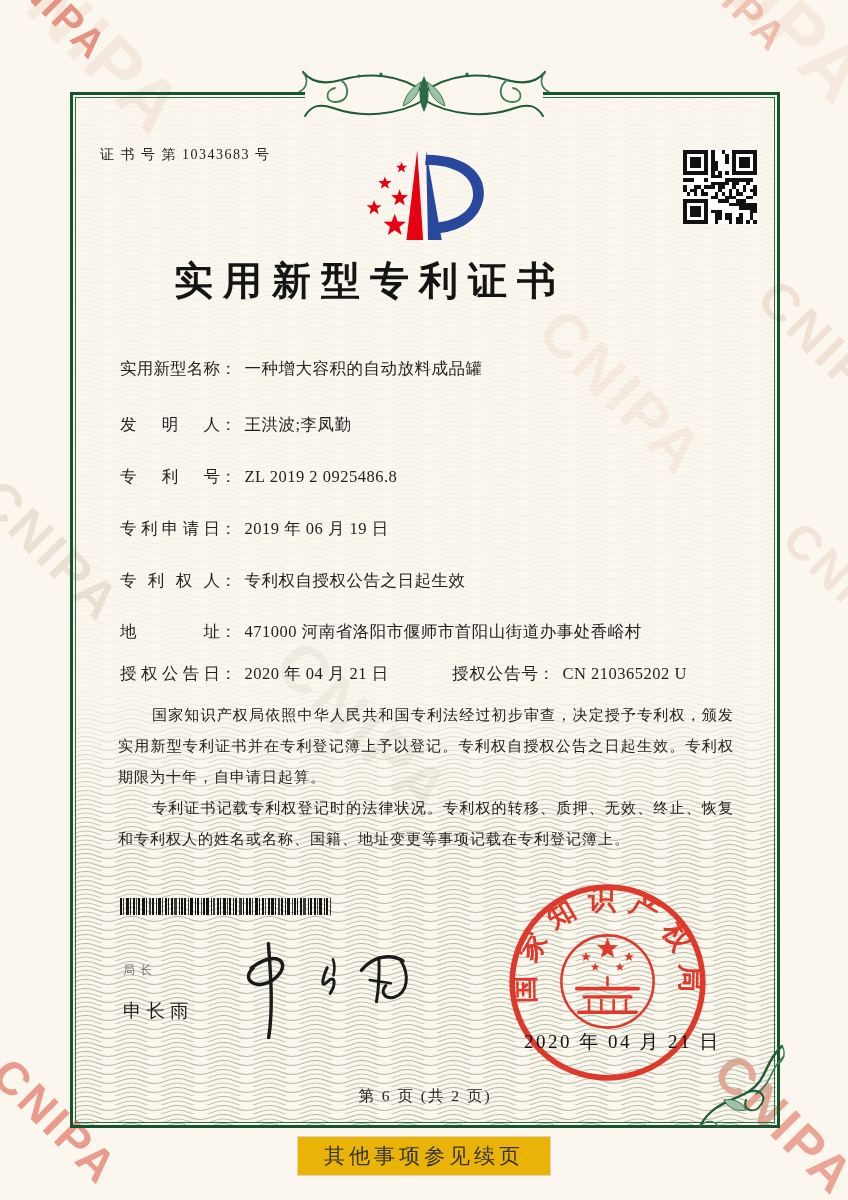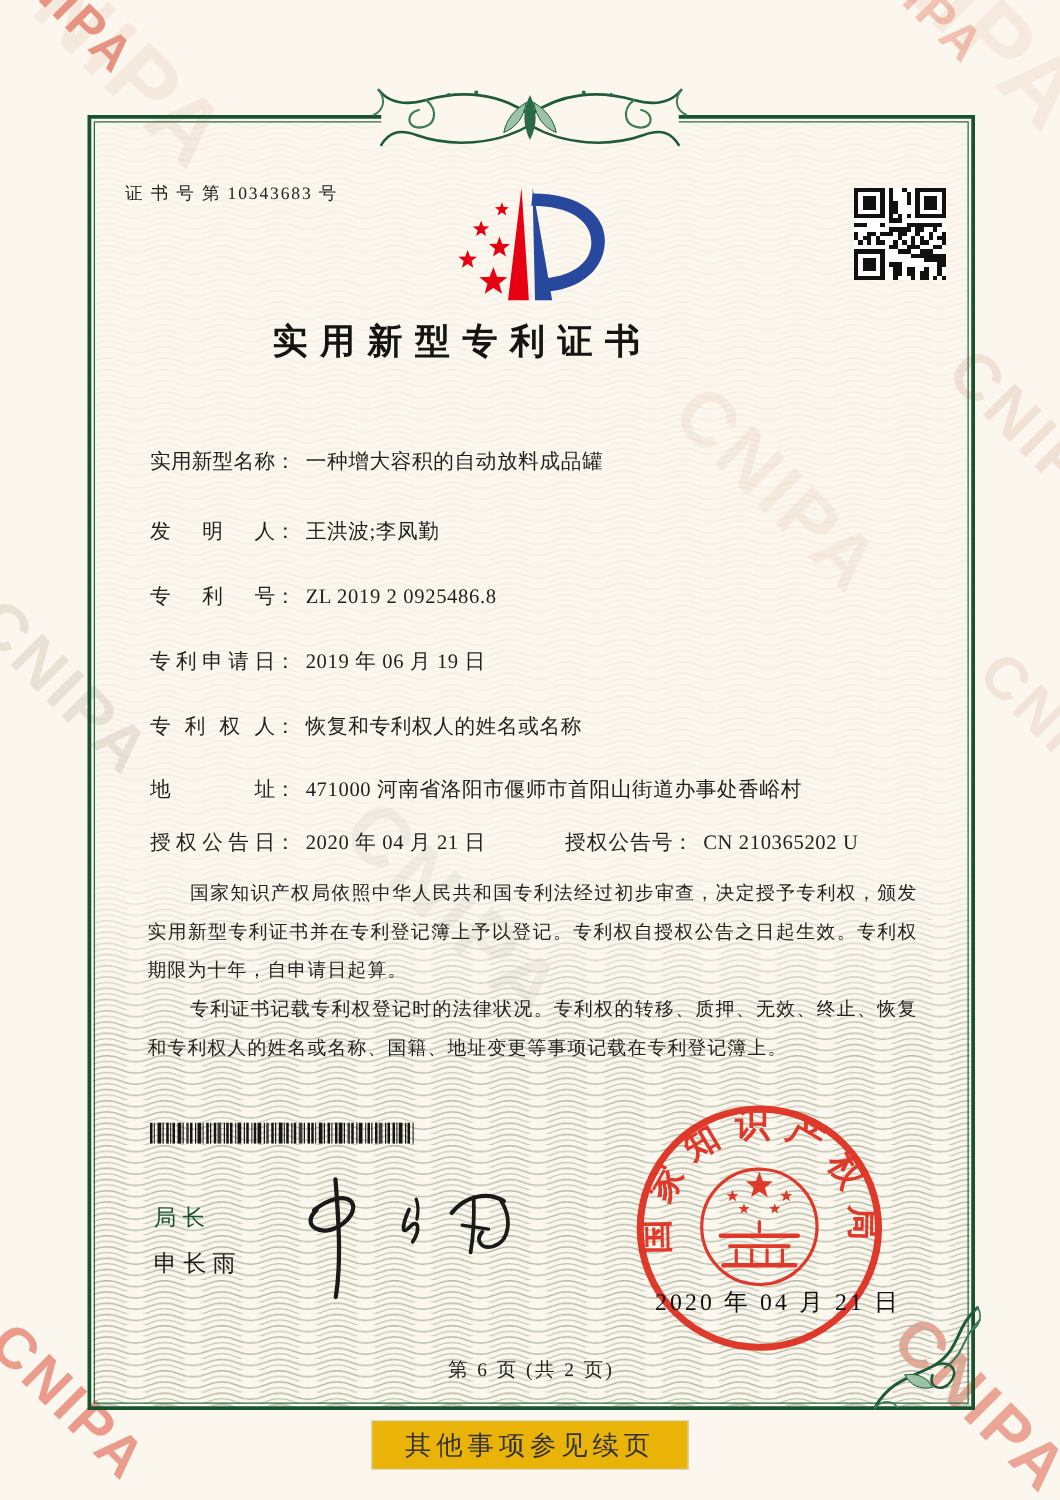--- a/index.html
+++ b/index.html
@@ -38,38 +38,38 @@
     position:absolute; left:74px; top:97px; width:702px; height:1028px; pointer-events:none;
     -webkit-mask-image:linear-gradient(to bottom, rgba(0,0,0,.10) 0%, rgba(0,0,0,.12) 58%, rgba(0,0,0,.85) 72%, rgba(0,0,0,.9) 100%);
     mask-image:linear-gradient(to bottom, rgba(0,0,0,.10) 0%, rgba(0,0,0,.12) 58%, rgba(0,0,0,.85) 72%, rgba(0,0,0,.9) 100%);
   }
   
   .cert-no { position:absolute; left:100px; top:146px; font-size:14px; color:#222; letter-spacing:1.5px; }
   .logo { position:absolute; left:330px; top:138px; width:196px; height:118px; }
   .qr   { position:absolute; left:683px; top:150px; width:74px; height:74px; }
   .title {
     position:absolute; left:70px; top:254px; width:600px; text-align:center;
-    font-size:28px; font-weight:600; color:#141414; letter-spacing:10px;
+    font-size:39px; font-weight:600; color:#141414; letter-spacing:10px;
   }
   
   .field-row { position:absolute; left:120px; font-size:16.5px; color:#1f1f1f; white-space:nowrap; }
   .f-label { display:inline-block; width:100px; text-align:justify; text-align-last:justify; vertical-align:bottom; }
   .f-colon { display:inline-block; }
   .f-value { display:inline-block; margin-left:8px; letter-spacing:.5px; }
   .r1{top:358px}.r2{top:414px}.r3{top:466px}.r4{top:518px}.r5{top:570px}.r6{top:621px}.r7{top:663px}
   .pair2 { position:absolute; left:332px; top:0; }
   
   .body-text {
     position:absolute; left:118px; top:700px; width:616px;
     font-size:15px; line-height:31px; color:#222; letter-spacing:1px; text-align:justify;
   }
   .body-text p { text-indent:34px; }
   
   .barcode { position:absolute; left:120px; top:898px; width:216px; height:17px; }
-  .sig-title { position:absolute; left:123px; top:962px;  font-size:18px; color:#14532d; letter-spacing:5px; }
+  .sig-title { position:absolute; left:123px; top:962px;  font-size:12px; color:#737373; letter-spacing:5px; }
   .sig-name  { position:absolute; left:123px; top:998px;  font-size:18.5px; color:#1c1c1c; letter-spacing:5px; }
   .signature { position:absolute; left:228px; top:935px; width:230px; height:108px; }
   .seal { position:absolute; left:505px; top:880px; width:205px; height:205px; opacity:.92; }
   .seal-date {
     position:absolute; left:524px; top:1029px; font-size:19px; color:#111;
     letter-spacing:2.5px; white-space:nowrap;
   }
   .page-no {
     position:absolute; left:70px; top:1086px; width:710px; text-align:center;
     font-size:15.5px; color:#222; letter-spacing:2px;
@@ -291,21 +291,21 @@
   <div class="field-row r2">
     <span class="f-label">发明人</span><span class="f-colon">：</span><span class="f-value">王洪波;李凤勤</span>
   </div>
   <div class="field-row r3">
     <span class="f-label">专利号</span><span class="f-colon">：</span><span class="f-value">ZL 2019 2 0925486.8</span>
   </div>
   <div class="field-row r4">
     <span class="f-label">专利申请日</span><span class="f-colon">：</span><span class="f-value">2019 年 06 月 19 日</span>
   </div>
   <div class="field-row r5">
-    <span class="f-label">专利权人</span><span class="f-colon">：</span><span class="f-value">恢复和专利权人的姓名或名称</span>
+    <span class="f-label">专利权人</span><span class="f-colon">：</span><span class="f-value">专利权自授权公告之日起生效</span>
   </div>
   <div class="field-row r6">
     <span class="f-label">地址</span><span class="f-colon">：</span><span class="f-value">471000 河南省洛阳市偃师市首阳山街道办事处香峪村</span>
   </div>
   <div class="field-row r7">
     <span class="f-label">授权公告日</span><span class="f-colon">：</span><span class="f-value">2020 年 04 月 21 日</span>
     <span class="pair2">
       <span class="f-label" style="width:86px">授权公告号</span><span class="f-colon">：</span><span class="f-value">CN 210365202 U</span>
     </span>
   </div>

